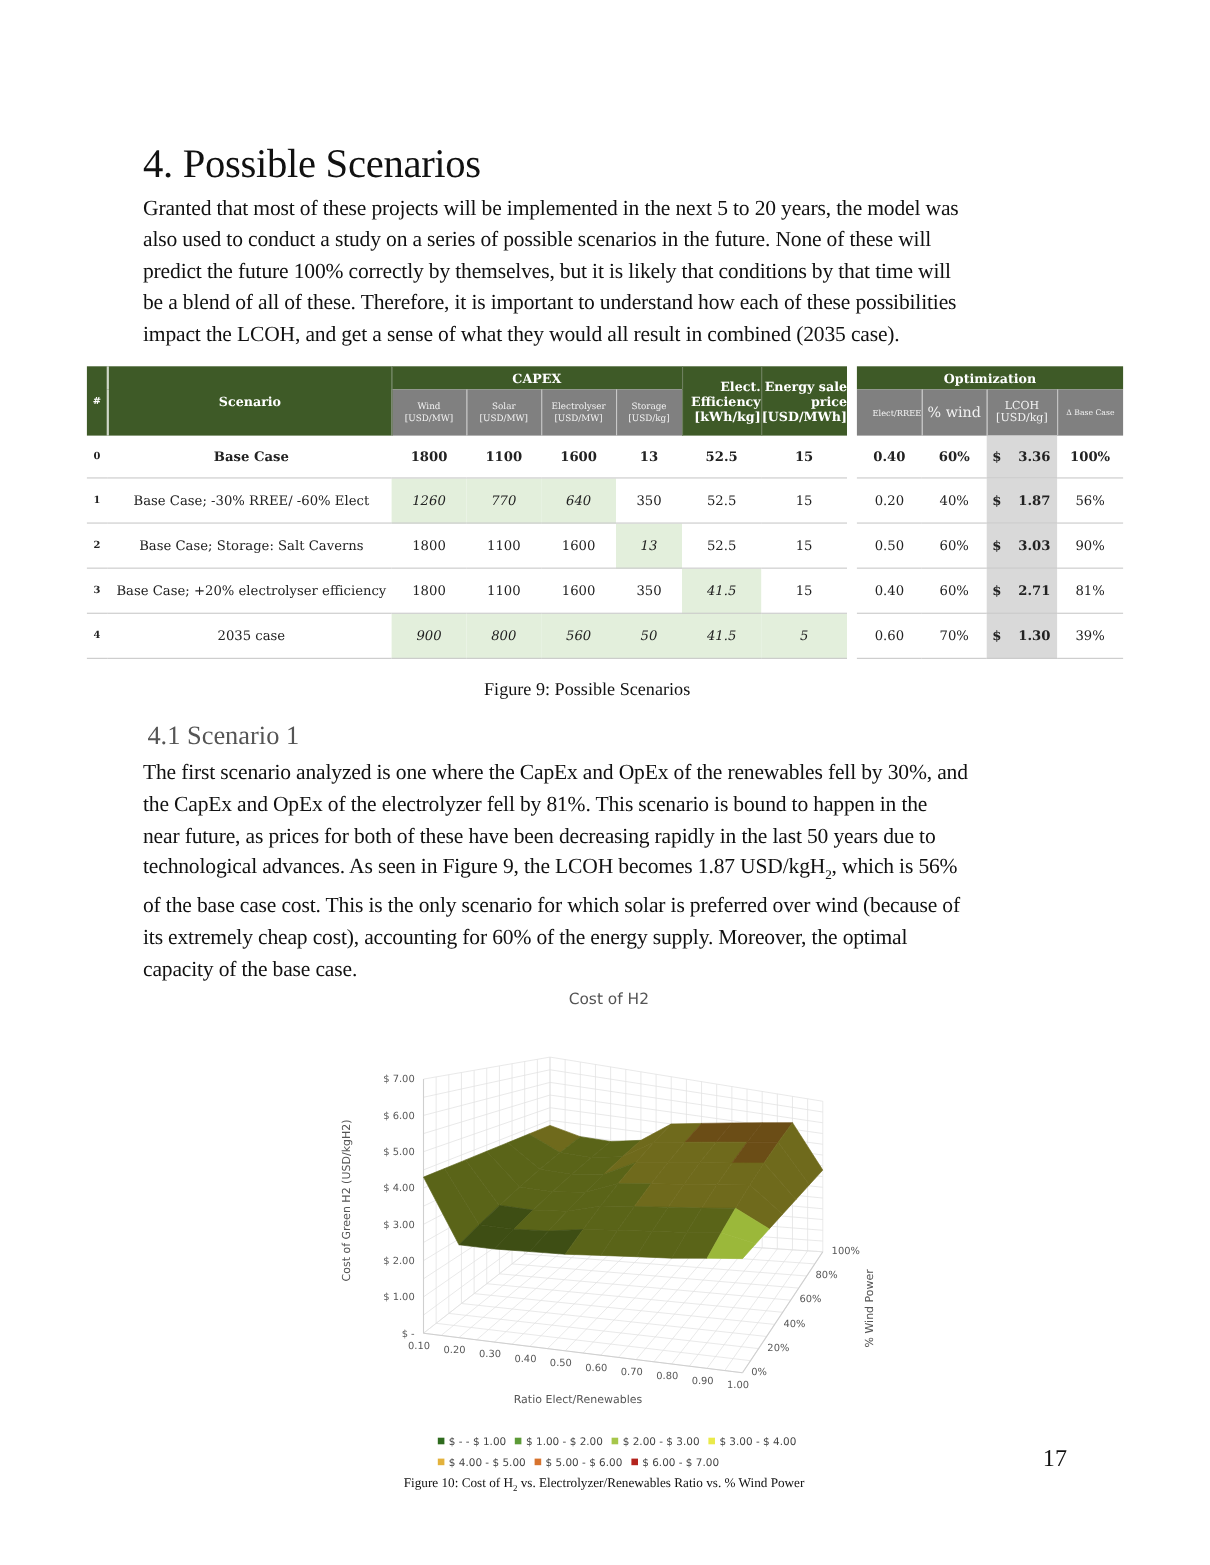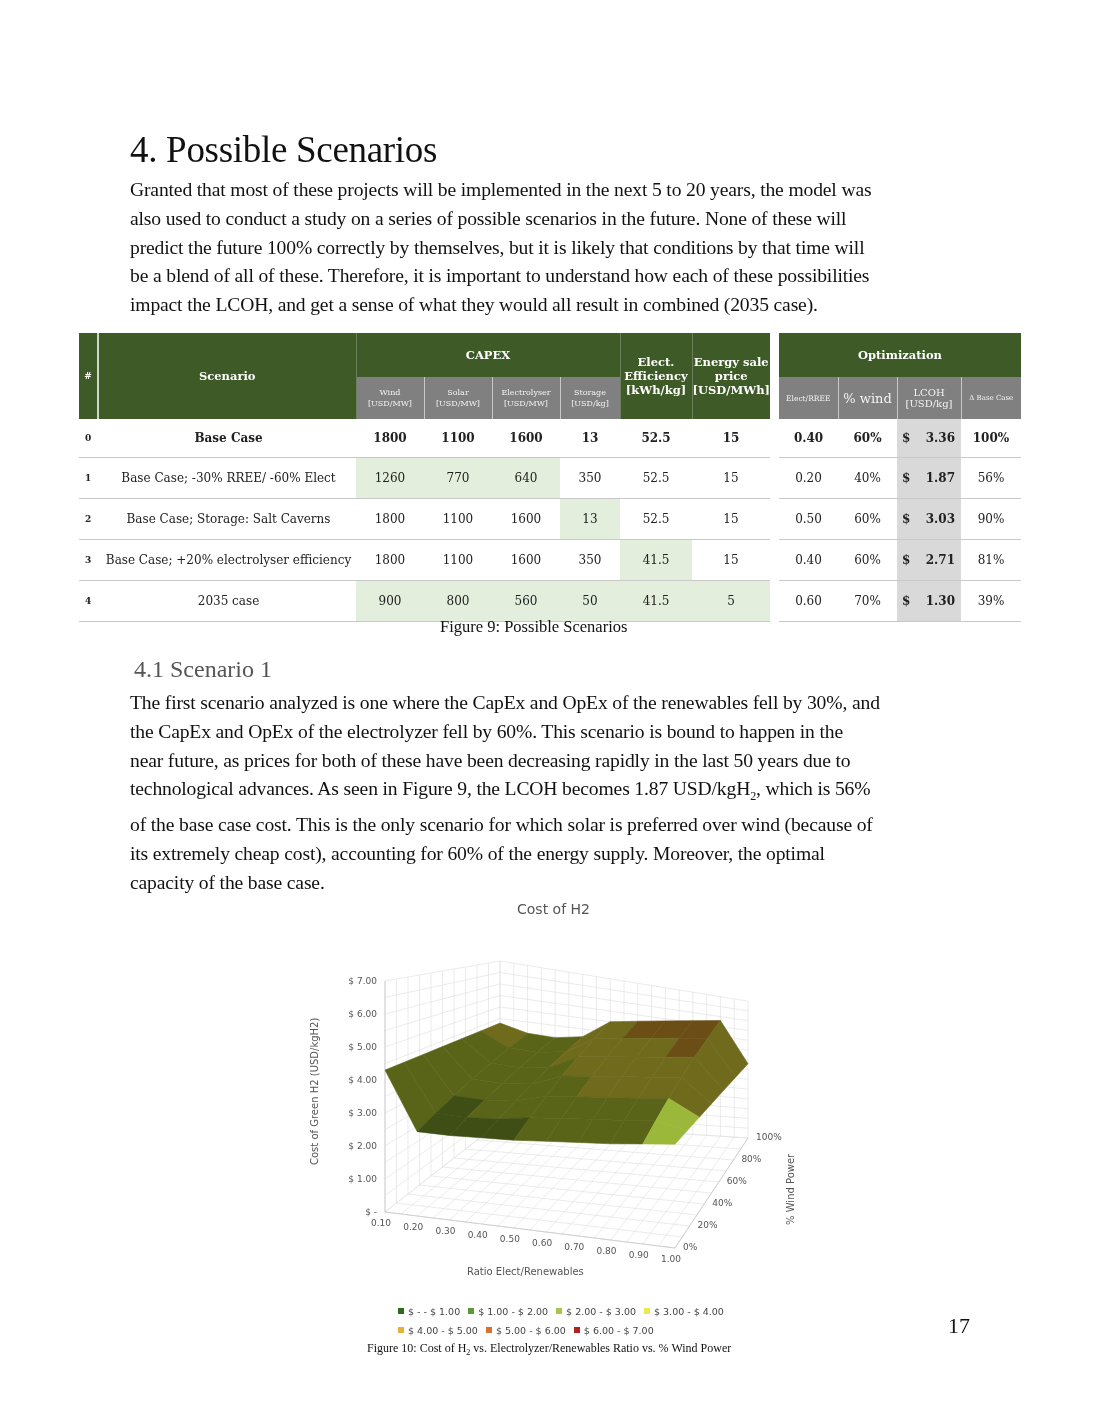--- a/index.html
+++ b/index.html
@@ -10,29 +10,29 @@
   .para .ln { display: block; white-space: nowrap; }
   h2.sub { position: absolute; left: 130px; top: 652px; margin: 4px; font-weight: normal; font-size: 24px; color: #555; }
   .caption { position: absolute; font-size: 16.5px; color: #111; text-align: center; }
 
   
   table.sc { position: absolute; left: 79px; top: 333px; border-collapse: collapse; font-family: "DejaVu Serif", "Liberation Serif", serif; table-layout: fixed; }
   table.sc td, table.sc th { padding: 0; text-align: center; vertical-align: middle; }
   .hg { background: #3e5a27; color: #fff; font-weight: bold; }
   .hgrey { background: #808080; color: #f2f2f2; font-weight: normal; font-size: 8px; line-height: 11px; border-left: 1px solid #c8c8c8; }
   .gap { background: #fff; width: 9px; }
-  .hg.top { font-size: 11.5px; height: 44px; }
-  .hg.tall { font-size: 11.5px; line-height: 14px; border-left: 1px solid #6d7f5e; }
+  .hg.top { font-size: 11.5px; height: 21px; }
+  .hg.tall { font-size: 11.5px; line-height: 14px; border-left: 1px solid #6d7f5e; text-align: right; }
   .hash { font-size: 9px; width: 17px; border-right: 2px solid #cfd6c8; }
   table.sc tbody td { height: 40px; font-size: 12px; color: #222; border-bottom: 1.5px solid #c9c9c9; }
   table.sc tbody tr:first-child td { height: 38px; }
   .num { font-size: 9px !important; font-weight: bold; text-align: left !important; padding-left: 6px !important; }
   .sname { text-align: right; padding-left: 3px !important; font-size: 12px; }
   .bold td { font-weight: bold; }
-  .hl { background: #e3efdc; }
+  .hl { background: #e3efdc; font-style: italic; }
   .lc { background: #d9d9d9; }
   .lc .dl { float: left; padding-left: 5px; font-weight: bold; }
   .lc .dv { float: right; padding-right: 6px; font-weight: bold; }
   .tb-gap-cell { background: #fff; border-bottom: none !important; }
 
   
   .chart-title { position: absolute; left: 517px; top: 901px; font-family: "DejaVu Sans", sans-serif; font-size: 14px; color: #555; }
   svg text { font-family: "DejaVu Sans", sans-serif; }
   .legend { position: absolute; left: 398px; top: 1302px; font-family: "DejaVu Sans", sans-serif; font-size: 9.5px; color: #444; width: 360px; line-height: 19px; }
   .legend .it { display: inline-block; margin-right: 8px; white-space: nowrap; }
@@ -96,21 +96,21 @@
         <div>[USD/MW]</div>
       </th>
       <th class="hgrey">
         <div>Electrolyser</div>
         <div>[USD/MW]</div>
       </th>
       <th class="hgrey">
         <div>Storage</div>
         <div>[USD/kg]</div>
       </th>
-      <th class="hgrey" style="border-left:none;font-size:7.5px;">Elect/RREE</th>
+      <th class="hgrey" style="border-left:none;font-size:7.5px;text-align:right;">Elect/RREE</th>
       <th class="hgrey" style="font-size:13px;">% wind</th>
       <th class="hgrey" style="font-size:10px;">
         <div>LCOH</div>
         <div>[USD/kg]</div>
       </th>
       <th class="hgrey" style="font-size:7px;">Δ Base Case</th>
     </tr>
   </thead>
   <tbody id="tbody">
       <tr class="bold">
@@ -204,21 +204,21 @@
         <td>39%</td>
       </tr>
     </tbody>
 </table>
 
 <div class="caption" style="left:440px; top:617px;">Figure 9: Possible Scenarios</div>
 
 <h2 class="sub">4.1 Scenario 1</h2>
 <p class="para" style="top:689px;">
   <span class="ln">The first scenario analyzed is one where the CapEx and OpEx of the renewables fell by 30%, and</span>
-  <span class="ln">the CapEx and OpEx of the electrolyzer fell by 60%. This scenario is bound to happen in the</span>
+  <span class="ln">the CapEx and OpEx of the electrolyzer fell by 81%. This scenario is bound to happen in the</span>
   <span class="ln">near future, as prices for both of these have been decreasing rapidly in the last 50 years due to</span>
   <span class="ln"><span>technological advances. As seen in Figure 9, the LCOH becomes 1.87 USD/kgH</span><sub style="font-size:12px;">2</sub><span>, which is 56%</span></span>
   <span class="ln">of the base case cost. This is the only scenario for which solar is preferred over wind (because of</span>
   <span class="ln">its extremely cheap cost), accounting for 60% of the energy supply. Moreover, the optimal</span>
   <span class="ln">capacity of the base case.</span>
 </p>
 
 <div class="chart-title">Cost of H2</div>
 
 <svg id="chart" class="abs" style="left:300px; top:930px;" width="500" height="360">

